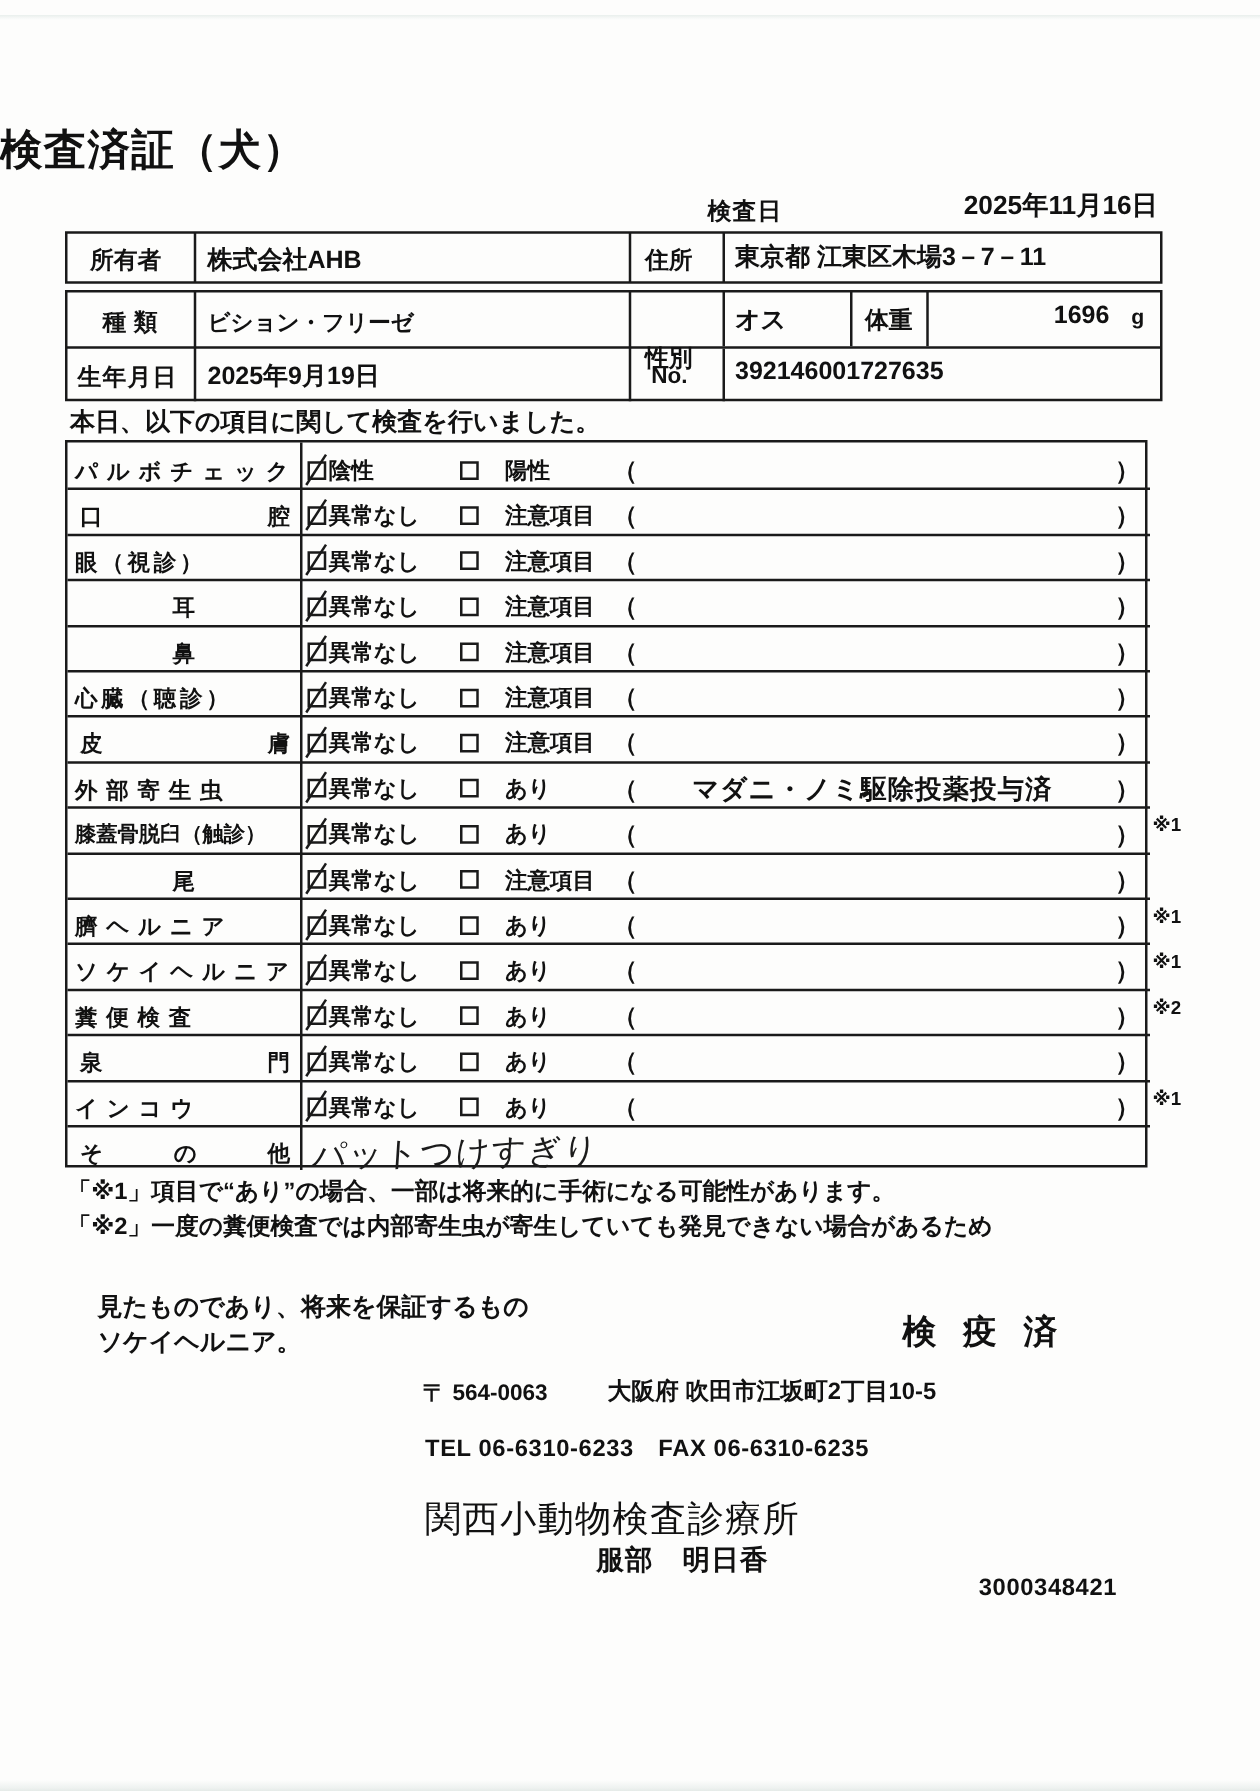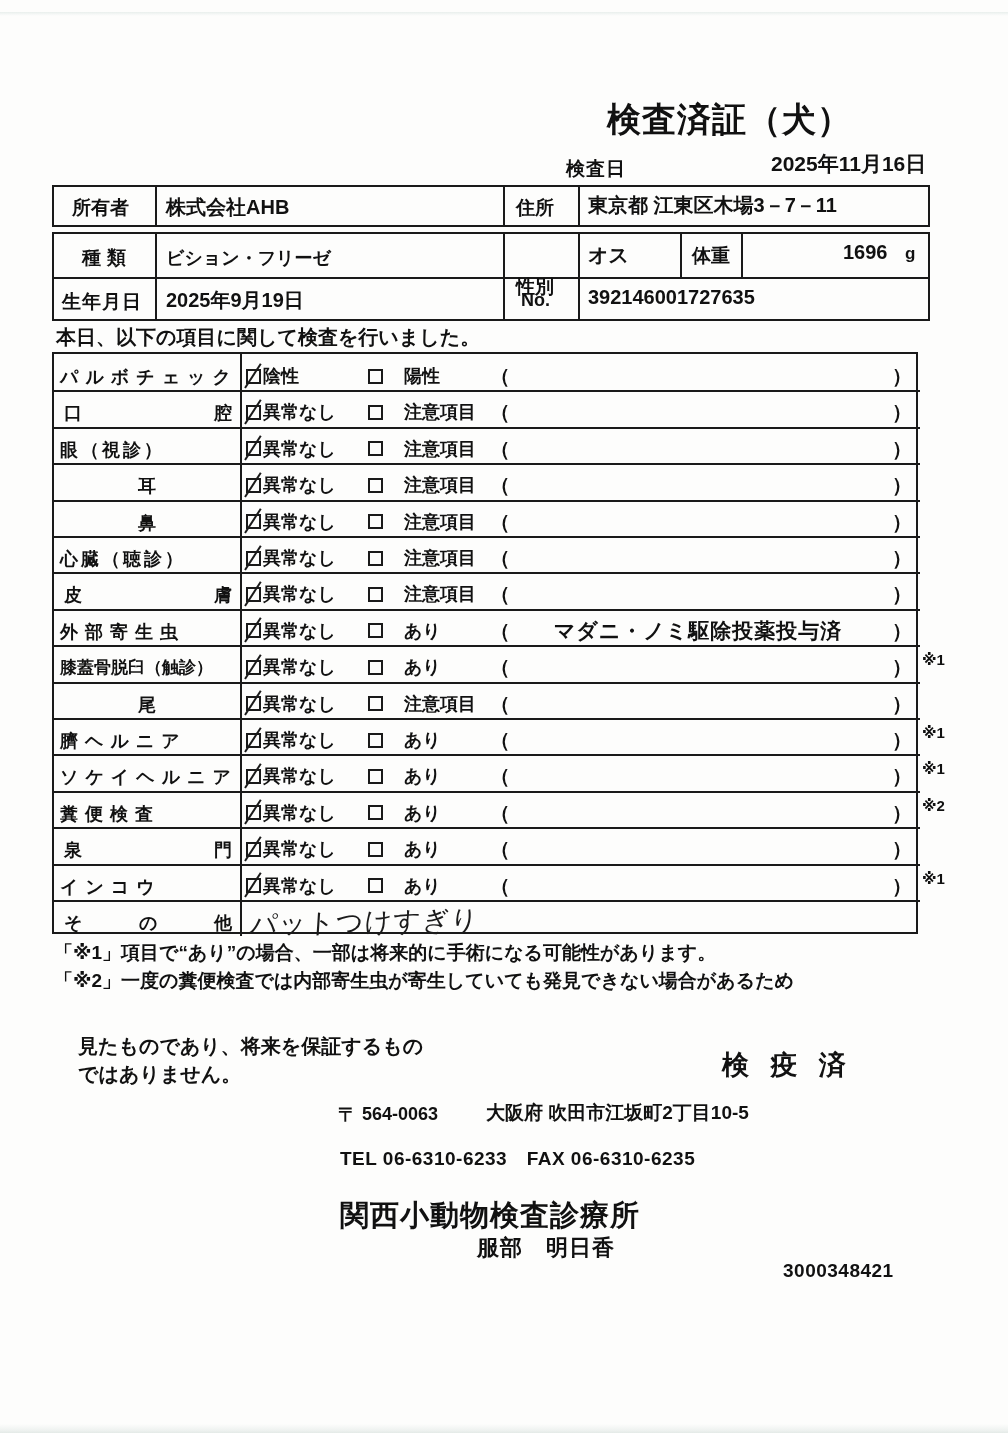--- a/index.html
+++ b/index.html
@@ -31,21 +31,21 @@
     left: 0; top: 1424px;
     width: 1008px; height: 9px;
     background: linear-gradient(to bottom, #fdfdfc 0%, #eef2f0 70%, #e4eae7 100%);
   }
 
   
   .doc-title {
     position: absolute;
     left: 0; top: 97px;
     width: 852px;
-    text-align: right;
+    text-align: left;
     font-size: 34px;
     letter-spacing: 1px;
     font-weight: 700;
     font-family: "DejaVu Sans", sans-serif;
   }
   .exam-date-label {
     position: absolute;
     left: 566px; top: 156px;
     font-size: 19px;
     font-weight: 700;
@@ -266,21 +266,21 @@
   #clinic-tel {
     position: absolute;
     left: 340px; top: 1146px;
     font-size: 19px; font-weight: 700;
     letter-spacing: 0.5px;
     white-space: nowrap;
   }
   #clinic-name {
     position: absolute;
     left: 340px; top: 1196px;
-    font-size: 29px; font-weight: 700;
+    font-size: 29px; font-weight: 400;
     letter-spacing: 1px;
     white-space: nowrap;
     font-family: "DejaVu Sans", sans-serif;
   }
   #vet-name {
     position: absolute;
     left: 477px; top: 1233px;
     font-size: 22px; font-weight: 700;
     letter-spacing: 1px;
     white-space: nowrap;
@@ -576,21 +576,21 @@
       <div class="marker" style="top: 760.4px;">※1</div>
       <div class="marker" style="top: 796.8px;">※2</div>
       <div class="marker" style="top: 869.6px;">※1</div>
     </div>
 
   <div class="footnote" id="fn1">「※1」項目で“あり”の場合、一部は将来的に手術になる可能性があります。</div>
   <div class="footnote" id="fn2">「※2」一度の糞便検査では内部寄生虫が寄生していても発見できない場合があるため</div>
 
   <div class="disclaimer">
     <div>見たものであり、将来を保証するもの</div>
-    <div>ではありません。</div>
+    <div>ソケイヘルニア。</div>
   </div>
   <div id="quarantine-stamp">検 疫 済</div>
 
   <div id="postal-mark">〒</div>
   <div id="postal-code">564-0063</div>
   <div id="clinic-address">大阪府 吹田市江坂町2丁目10-5</div>
   <div id="clinic-tel">TEL 06-6310-6233　FAX 06-6310-6235</div>
   <div id="clinic-name">関西小動物検査診療所</div>
   <div id="vet-name">服部　明日香</div>
   <div id="doc-number">3000348421</div>

